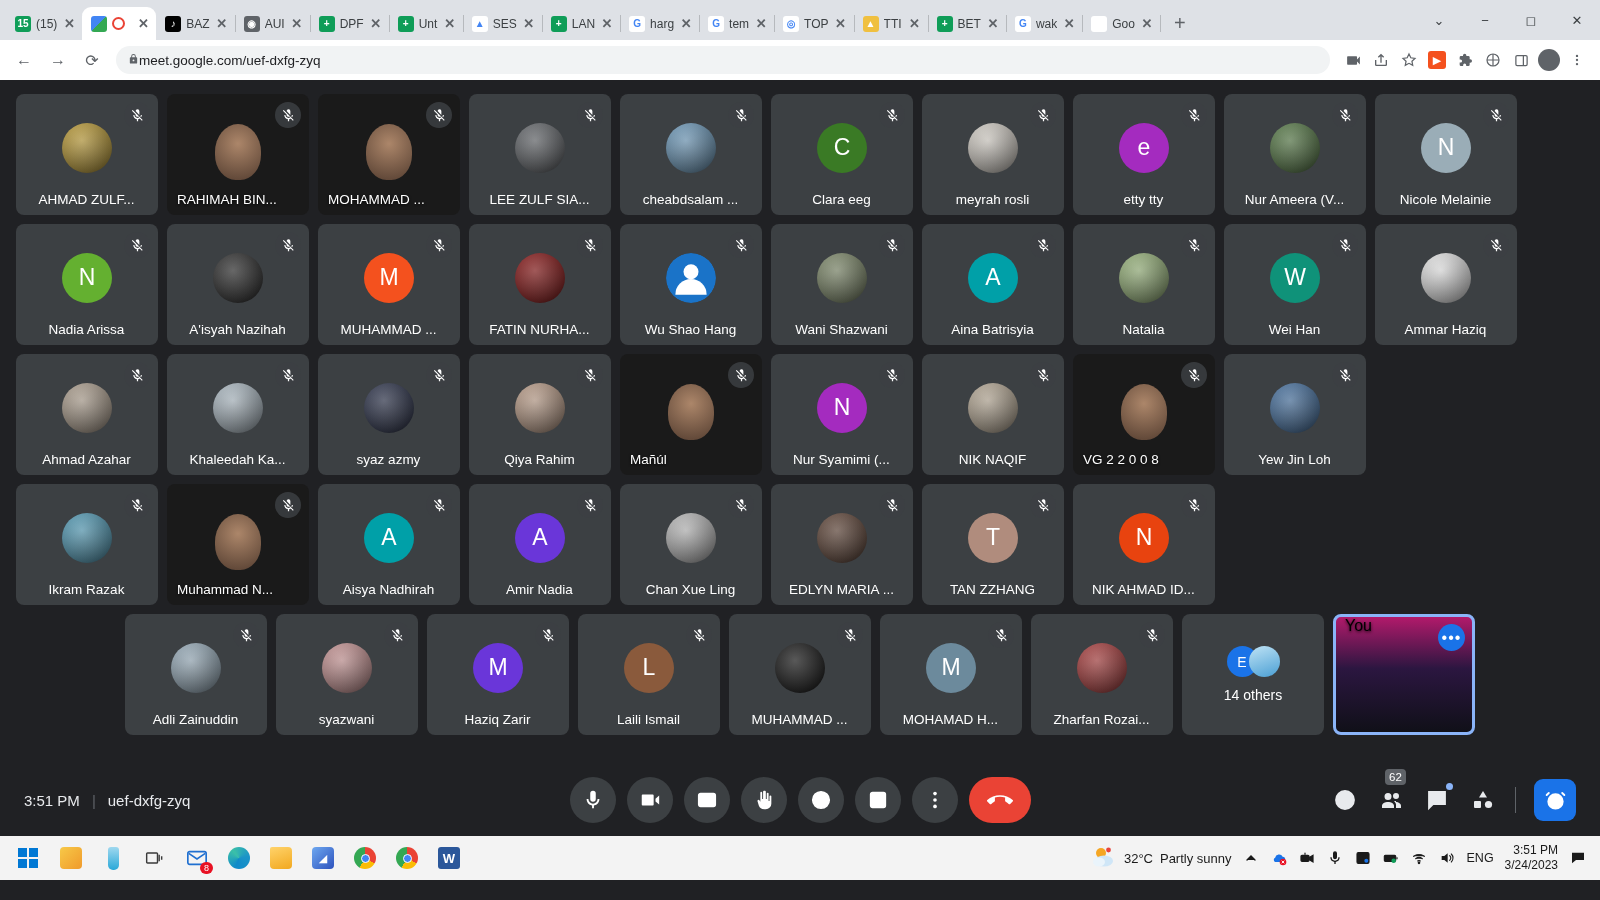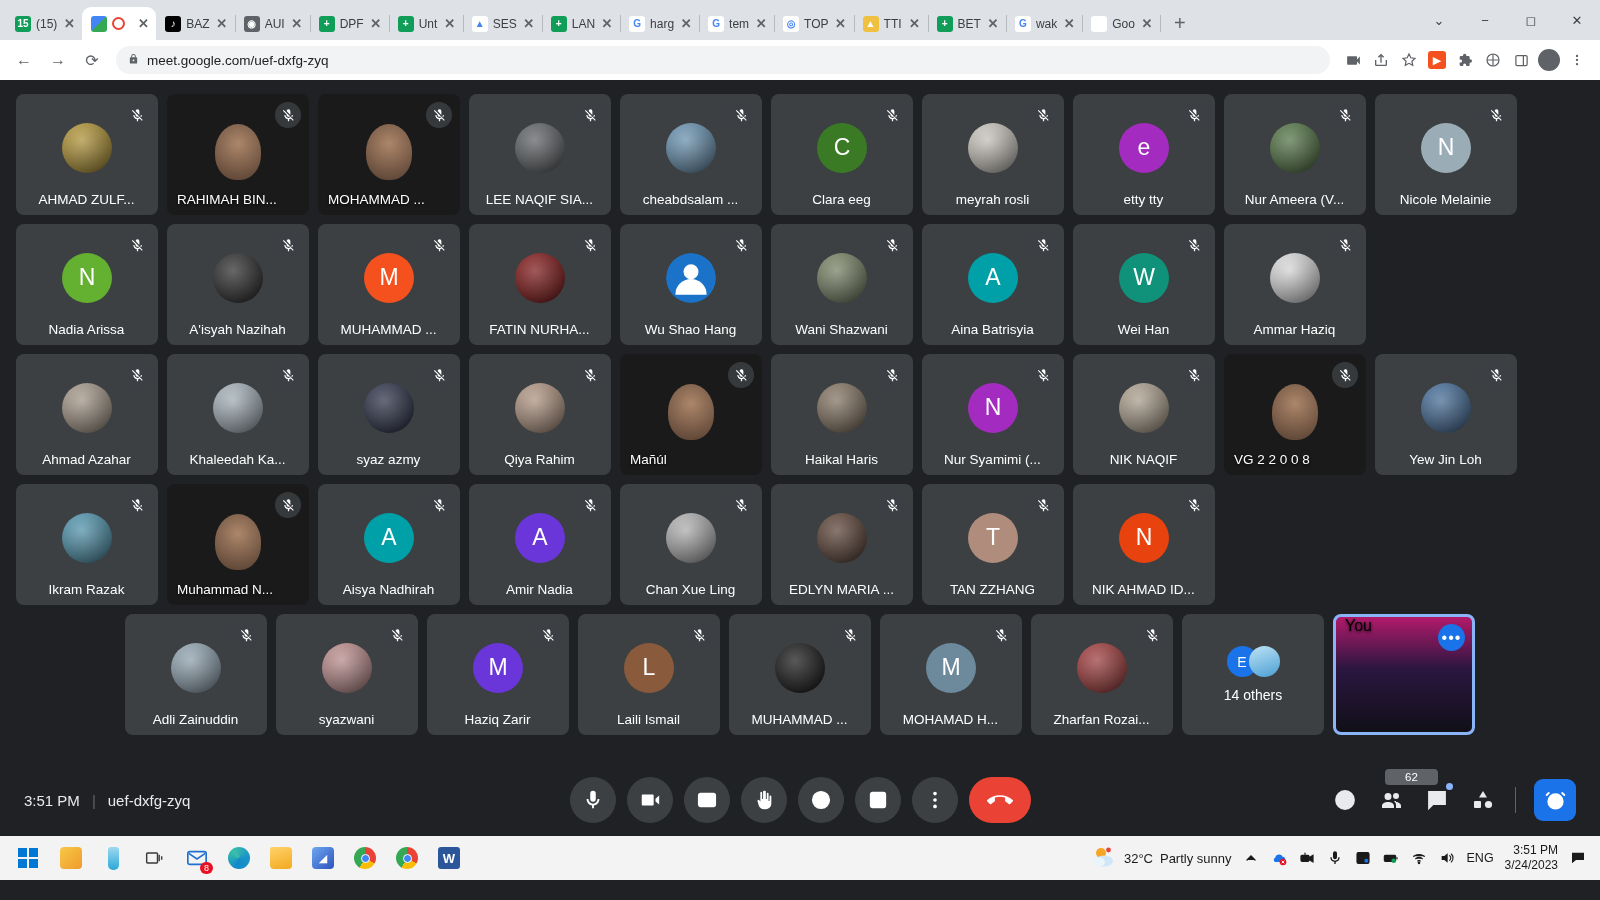--- a/index.html
+++ b/index.html
@@ -62,21 +62,21 @@
     padding: 0 10px; gap: 6px;
   }
   .navicon {
     width: 28px; height: 28px; display: flex; align-items: center;
     justify-content: center; color: #5f6368; font-size: 16px;
     border-radius: 50%; flex: 0 0 auto;
   }
   .urlbox {
     flex: 1 1 auto; height: 28px; background: #f1f3f4;
     border-radius: 14px; display: flex; align-items: center;
-    padding: 0 12px; gap: 8px; margin: 0 4px;
+    padding: 0 12px; gap: 0; margin: 0 4px;
   }
   .urlbox .lock { font-size: 11px; color: #5f6368; }
   .urlbox .urltext { font-size: 13.5px; color: #202124; }
   .omni-right { display: flex; align-items: center; gap: 2px; }
   .omni-right .navicon { width: 26px; height: 26px; font-size: 14px; }
   .ext-orange {
     background: #f4511e; color: #fff; width: 18px; height: 18px;
     border-radius: 3px; display: flex; align-items: center;
     justify-content: center; font-size: 11px;
   }
@@ -182,21 +182,21 @@
   .cbtn.hangup { width: 62px; height: 46px; border-radius: 24px; background: #ea4335; }
   .ctr-right {
     margin-left: auto; display: flex; align-items: center; gap: 18px;
     position: relative; z-index: 3;
   }
   .ribtn { position: relative; width: 28px; height: 28px; display: flex; align-items: center; justify-content: center; }
   .ribtn svg { width: 24px; height: 24px; fill: #e8eaed; }
   .badge {
     position: absolute; top: -17px; left: 8px; background: #5f6368;
     color: #fff; font-size: 11.5px; border-radius: 4px;
-    padding: 1px 20px; line-height: 14px;
+    padding: 1px 4px; line-height: 14px;
   }
   .bluedot {
     position: absolute; top: -3px; right: -2px; width: 7px; height: 7px;
     border-radius: 50%; background: #8ab4f8;
   }
   .vdiv { width: 1px; height: 26px; background: #5f6368; }
   .timerbtn {
     width: 42px; height: 42px; border-radius: 9px; background: #1a73e8;
     display: flex; align-items: center; justify-content: center;
   }
@@ -419,21 +419,21 @@
           </div>
           <div class="nm">MOHAMMAD ...</div>
         </div>
         <div class="tile">
           <div class="av photo" style="background: radial-gradient(circle at 40% 35%, rgba(255, 255, 255, 0.35), rgba(0, 0, 0, 0.35)), linear-gradient(150deg, rgb(95, 99, 104), rgba(0, 0, 0, 0.55)) rgb(95, 99, 104);"></div>
           <div class="micoff">
             <svg viewBox="0 0 24 24">
               <path d="M19 11h-1.7a5.3 5.3 0 0 1-.8 2.7l1.2 1.2A7 7 0 0 0 19 11zM15 11.2V5a3 3 0 0 0-6-.2l6 6.4zM4.3 3L3 4.3l6 6V11a3 3 0 0 0 4.5 2.6l1.3 1.3A5 5 0 0 1 7 11H5.3a7 7 0 0 0 5.7 6.8V21h2v-3.2a7 7 0 0 0 2.6-1l3.4 3.5 1.3-1.3L4.3 3z"></path>
             </svg>
           </div>
-          <div class="nm">LEE NAQIF SIA...</div>
+          <div class="nm">LEE ZULF SIA...</div>
         </div>
         <div class="tile">
           <div class="av photo" style="background: radial-gradient(circle at 40% 35%, rgba(255, 255, 255, 0.35), rgba(0, 0, 0, 0.35)), linear-gradient(150deg, rgb(106, 160, 200), rgba(0, 0, 0, 0.55)) rgb(106, 160, 200);"></div>
           <div class="micoff">
             <svg viewBox="0 0 24 24">
               <path d="M19 11h-1.7a5.3 5.3 0 0 1-.8 2.7l1.2 1.2A7 7 0 0 0 19 11zM15 11.2V5a3 3 0 0 0-6-.2l6 6.4zM4.3 3L3 4.3l6 6V11a3 3 0 0 0 4.5 2.6l1.3 1.3A5 5 0 0 1 7 11H5.3a7 7 0 0 0 5.7 6.8V21h2v-3.2a7 7 0 0 0 2.6-1l3.4 3.5 1.3-1.3L4.3 3z"></path>
             </svg>
           </div>
           <div class="nm">cheabdsalam ...</div>
         </div>
@@ -547,20 +547,29 @@
         <div class="tile">
           <div class="av" style="background: rgb(0, 160, 168);">A</div>
           <div class="micoff">
             <svg viewBox="0 0 24 24">
               <path d="M19 11h-1.7a5.3 5.3 0 0 1-.8 2.7l1.2 1.2A7 7 0 0 0 19 11zM15 11.2V5a3 3 0 0 0-6-.2l6 6.4zM4.3 3L3 4.3l6 6V11a3 3 0 0 0 4.5 2.6l1.3 1.3A5 5 0 0 1 7 11H5.3a7 7 0 0 0 5.7 6.8V21h2v-3.2a7 7 0 0 0 2.6-1l3.4 3.5 1.3-1.3L4.3 3z"></path>
             </svg>
           </div>
           <div class="nm">Aina Batrisyia</div>
         </div>
         <div class="tile">
+          <div class="av photo" style="background: radial-gradient(circle at 40% 35%, rgba(255, 255, 255, 0.35), rgba(0, 0, 0, 0.35)), linear-gradient(150deg, rgb(157, 191, 122), rgba(0, 0, 0, 0.55)) rgb(157, 191, 122);"></div>
+          <div class="micoff">
+            <svg viewBox="0 0 24 24">
+              <path d="M19 11h-1.7a5.3 5.3 0 0 1-.8 2.7l1.2 1.2A7 7 0 0 0 19 11zM15 11.2V5a3 3 0 0 0-6-.2l6 6.4zM4.3 3L3 4.3l6 6V11a3 3 0 0 0 4.5 2.6l1.3 1.3A5 5 0 0 1 7 11H5.3a7 7 0 0 0 5.7 6.8V21h2v-3.2a7 7 0 0 0 2.6-1l3.4 3.5 1.3-1.3L4.3 3z"></path>
+            </svg>
+          </div>
+          <div class="nm">Natalia</div>
+        </div>
+        <div class="tile">
           <div class="av" style="background: rgb(15, 146, 121);">W</div>
           <div class="micoff">
             <svg viewBox="0 0 24 24">
               <path d="M19 11h-1.7a5.3 5.3 0 0 1-.8 2.7l1.2 1.2A7 7 0 0 0 19 11zM15 11.2V5a3 3 0 0 0-6-.2l6 6.4zM4.3 3L3 4.3l6 6V11a3 3 0 0 0 4.5 2.6l1.3 1.3A5 5 0 0 1 7 11H5.3a7 7 0 0 0 5.7 6.8V21h2v-3.2a7 7 0 0 0 2.6-1l3.4 3.5 1.3-1.3L4.3 3z"></path>
             </svg>
           </div>
           <div class="nm">Wei Han</div>
         </div>
         <div class="tile">
           <div class="av photo" style="background: radial-gradient(circle at 40% 35%, rgba(255, 255, 255, 0.35), rgba(0, 0, 0, 0.35)), linear-gradient(150deg, rgb(255, 255, 255), rgba(0, 0, 0, 0.55)) rgb(255, 255, 255);"></div>
@@ -610,29 +619,20 @@
           <div class="nm">Qiya Rahim</div>
         </div>
         <div class="tile video vid-man">
           <div class="facefig" style="width: 46px; height: 56px; left: 50%; transform: translateX(-50%); top: 30px; background: radial-gradient(circle at 50% 35%, rgba(180, 140, 110, 0.95), rgba(90, 65, 50, 0.9));"></div>
           <div class="micoff">
             <svg viewBox="0 0 24 24">
               <path d="M19 11h-1.7a5.3 5.3 0 0 1-.8 2.7l1.2 1.2A7 7 0 0 0 19 11zM15 11.2V5a3 3 0 0 0-6-.2l6 6.4zM4.3 3L3 4.3l6 6V11a3 3 0 0 0 4.5 2.6l1.3 1.3A5 5 0 0 1 7 11H5.3a7 7 0 0 0 5.7 6.8V21h2v-3.2a7 7 0 0 0 2.6-1l3.4 3.5 1.3-1.3L4.3 3z"></path>
             </svg>
           </div>
           <div class="nm">Mañúl</div>
-        </div>
-        <div class="tile">
-          <div class="av photo" style="background: radial-gradient(circle at 40% 35%, rgba(255, 255, 255, 0.35), rgba(0, 0, 0, 0.35)), linear-gradient(150deg, rgb(142, 122, 98), rgba(0, 0, 0, 0.55)) rgb(142, 122, 98);"></div>
-          <div class="micoff">
-            <svg viewBox="0 0 24 24">
-              <path d="M19 11h-1.7a5.3 5.3 0 0 1-.8 2.7l1.2 1.2A7 7 0 0 0 19 11zM15 11.2V5a3 3 0 0 0-6-.2l6 6.4zM4.3 3L3 4.3l6 6V11a3 3 0 0 0 4.5 2.6l1.3 1.3A5 5 0 0 1 7 11H5.3a7 7 0 0 0 5.7 6.8V21h2v-3.2a7 7 0 0 0 2.6-1l3.4 3.5 1.3-1.3L4.3 3z"></path>
-            </svg>
-          </div>
-          <div class="nm">Haikal Haris</div>
         </div>
         <div class="tile">
           <div class="av" style="background: rgb(164, 43, 191);">N</div>
           <div class="micoff">
             <svg viewBox="0 0 24 24">
               <path d="M19 11h-1.7a5.3 5.3 0 0 1-.8 2.7l1.2 1.2A7 7 0 0 0 19 11zM15 11.2V5a3 3 0 0 0-6-.2l6 6.4zM4.3 3L3 4.3l6 6V11a3 3 0 0 0 4.5 2.6l1.3 1.3A5 5 0 0 1 7 11H5.3a7 7 0 0 0 5.7 6.8V21h2v-3.2a7 7 0 0 0 2.6-1l3.4 3.5 1.3-1.3L4.3 3z"></path>
             </svg>
           </div>
           <div class="nm">Nur Syamimi (...</div>
         </div>

